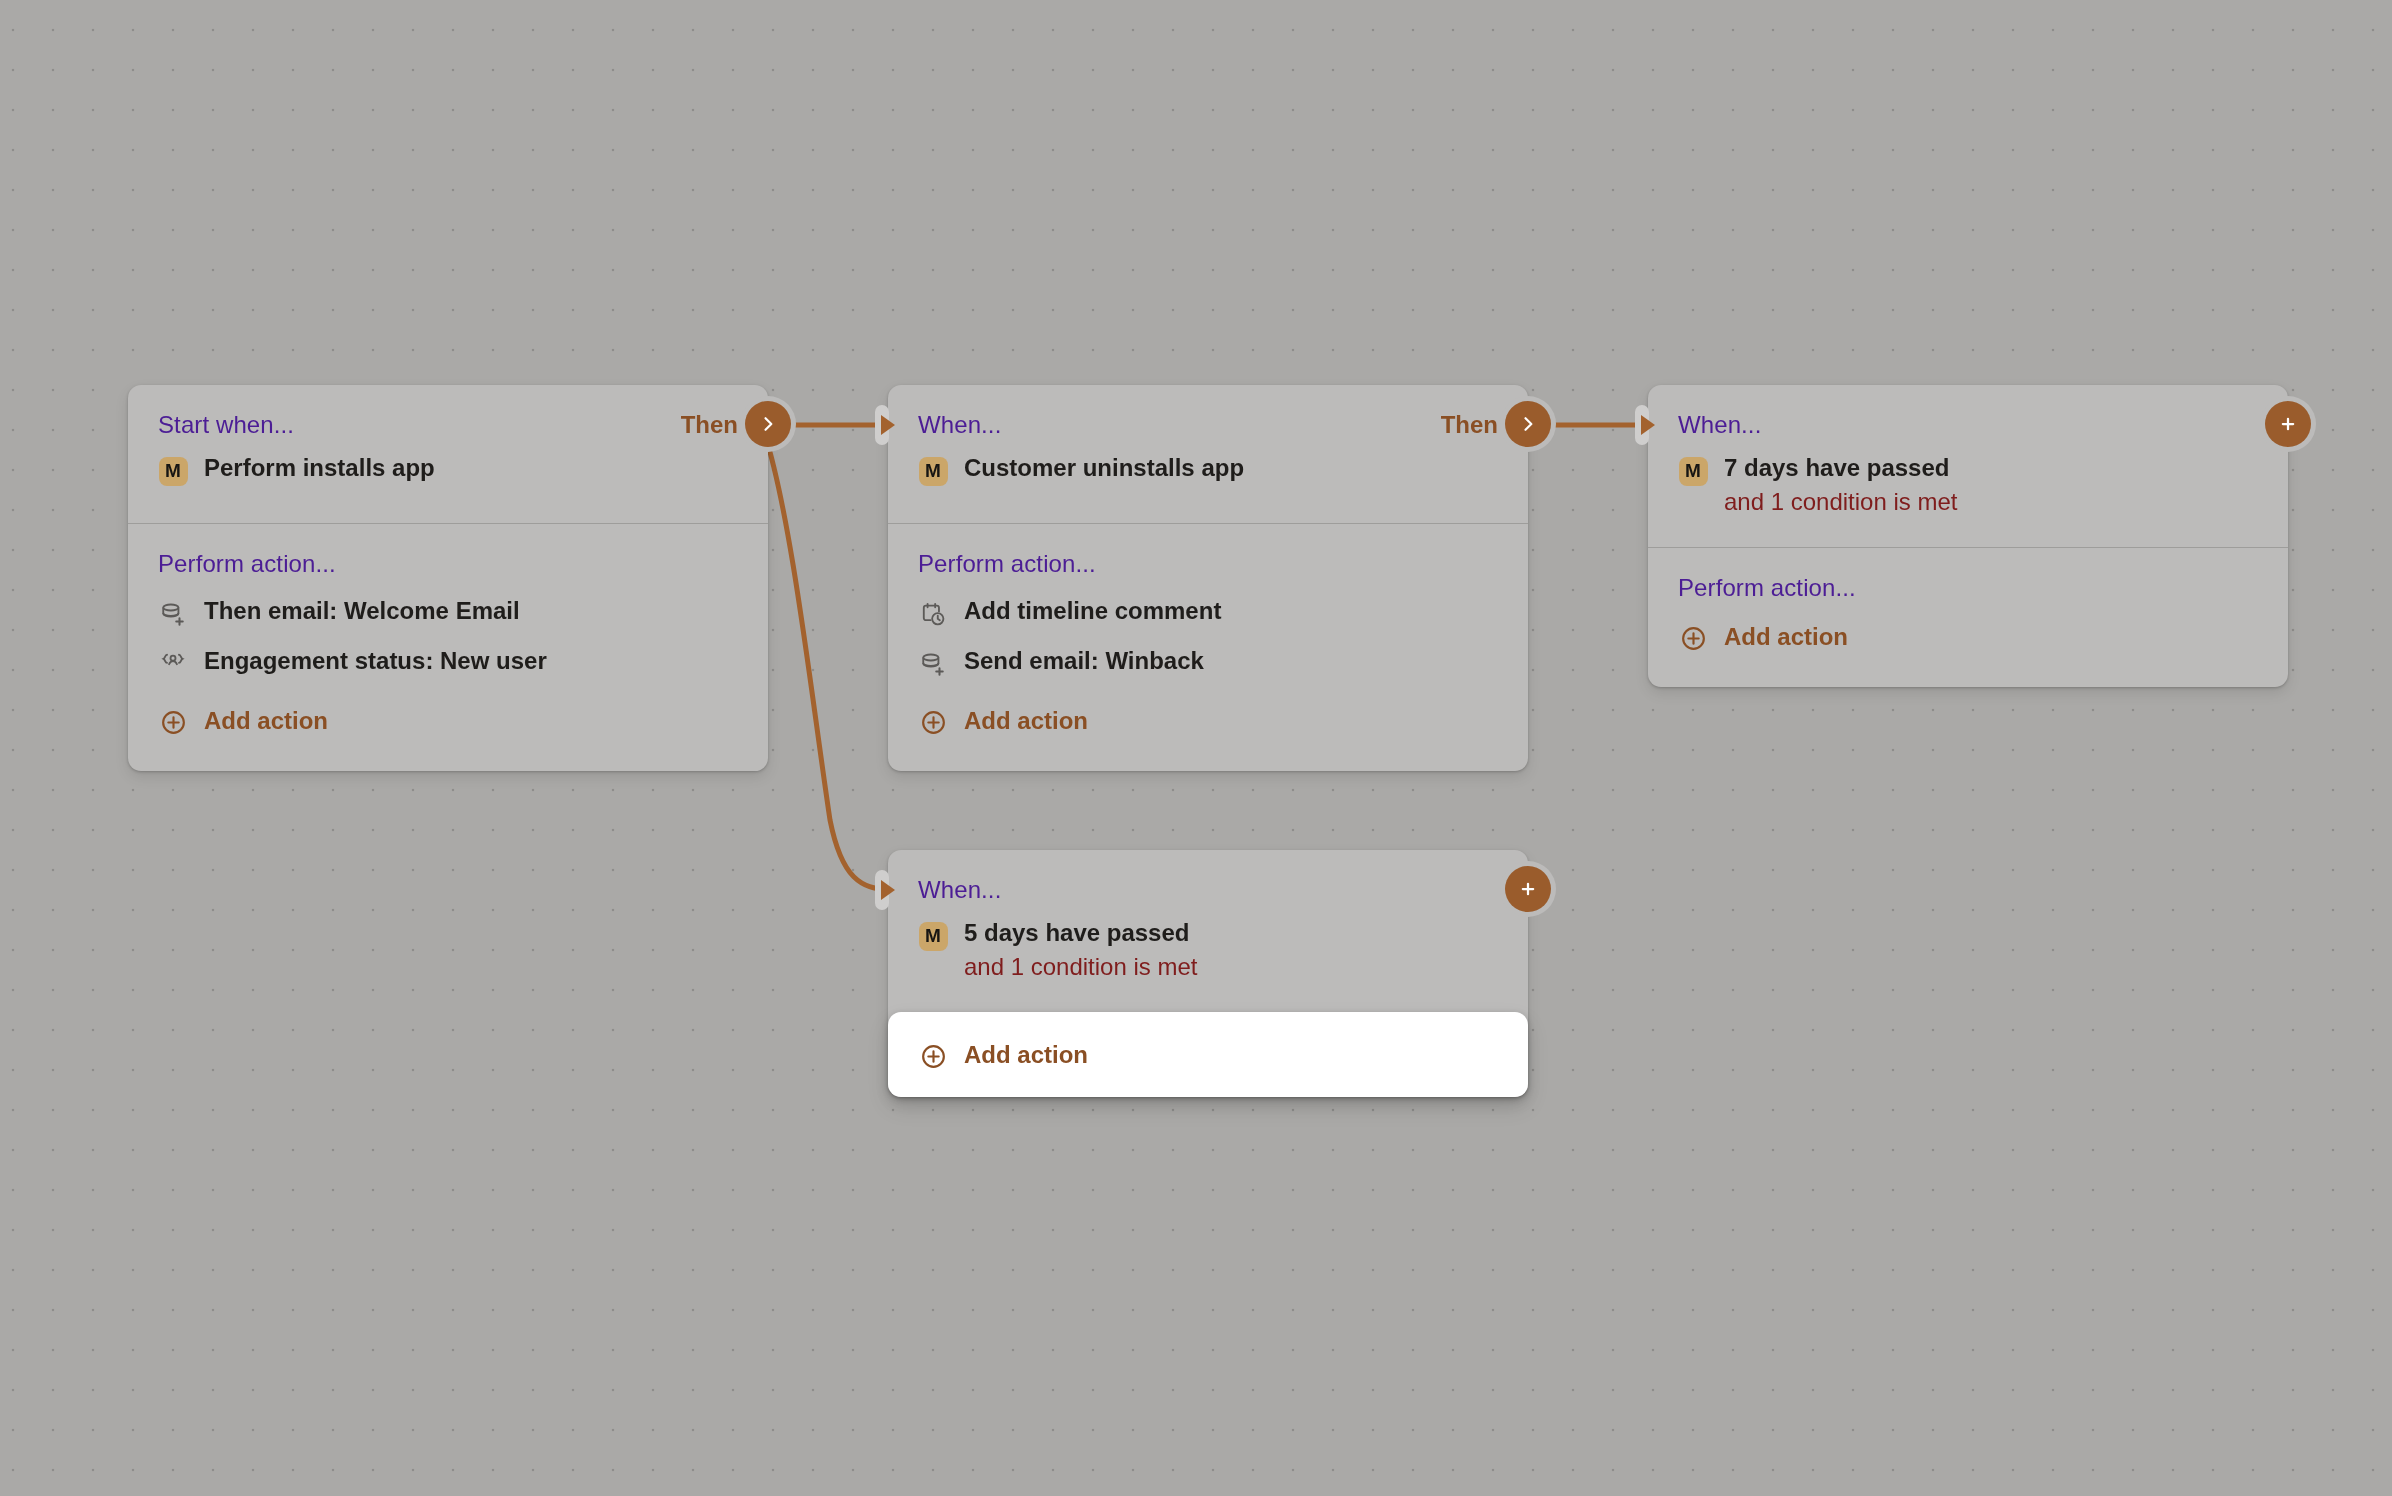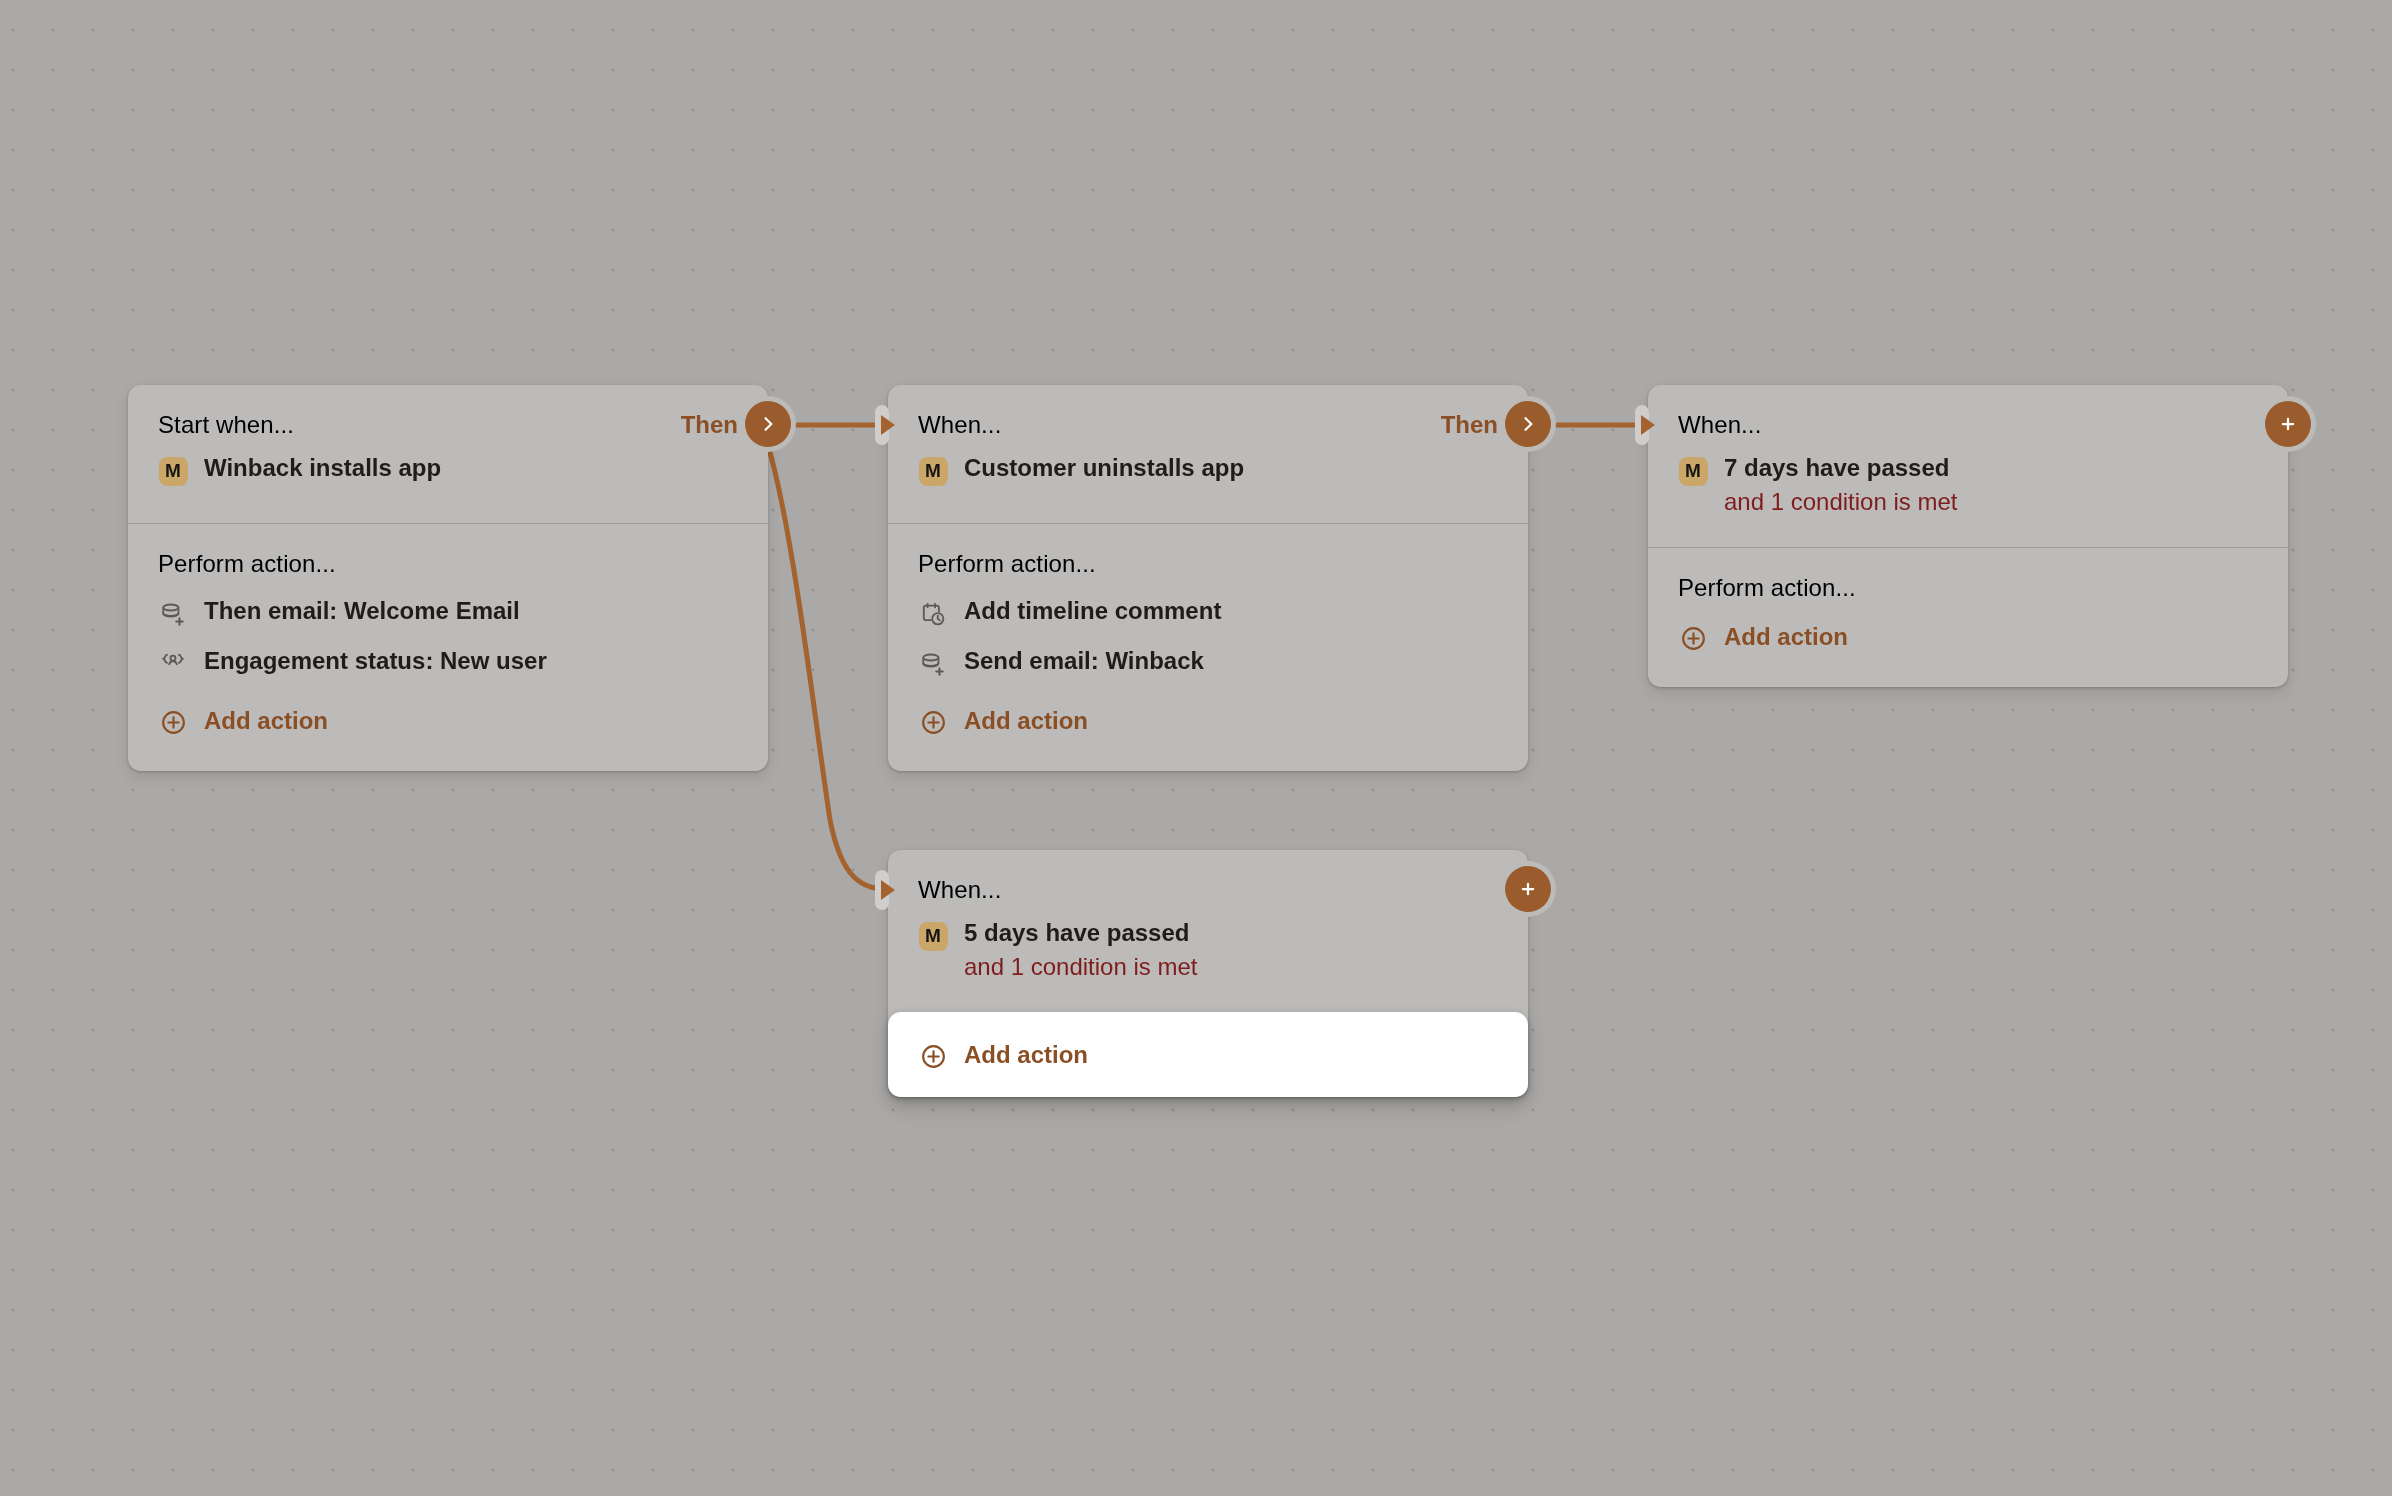--- a/index.html
+++ b/index.html
@@ -60,21 +60,21 @@
   .section-head {
     display: flex;
     align-items: center;
     justify-content: space-between;
     height: 28px;
     margin-bottom: 14px;
   }
 
   .section-label {
     font-size: 24px;
-    color: #000000;
+    color: #4c1d95;
     letter-spacing: .1px;
   }
 
   .then-group {
     display: flex;
     align-items: flex-start;
     gap: 12px;
   }
 
   .then-label {
@@ -220,21 +220,21 @@
         <span class="then-group">
           <span class="then-label">Then</span>
         </span>
       </div>
 
       <div class="row">
         <span class="row-icon">
           <span class="m-badge">M</span>
         </span>
         <span class="row-text">
-          <span class="row-title">Winback installs app</span>
+          <span class="row-title">Perform installs app</span>
         </span>
       </div>
     </div>
 
     <div class="divider"></div>
 
     <div class="card-section actions">
       <div class="section-label" style="margin-bottom:18px;">Perform action...</div>
 
       <div class="row">

